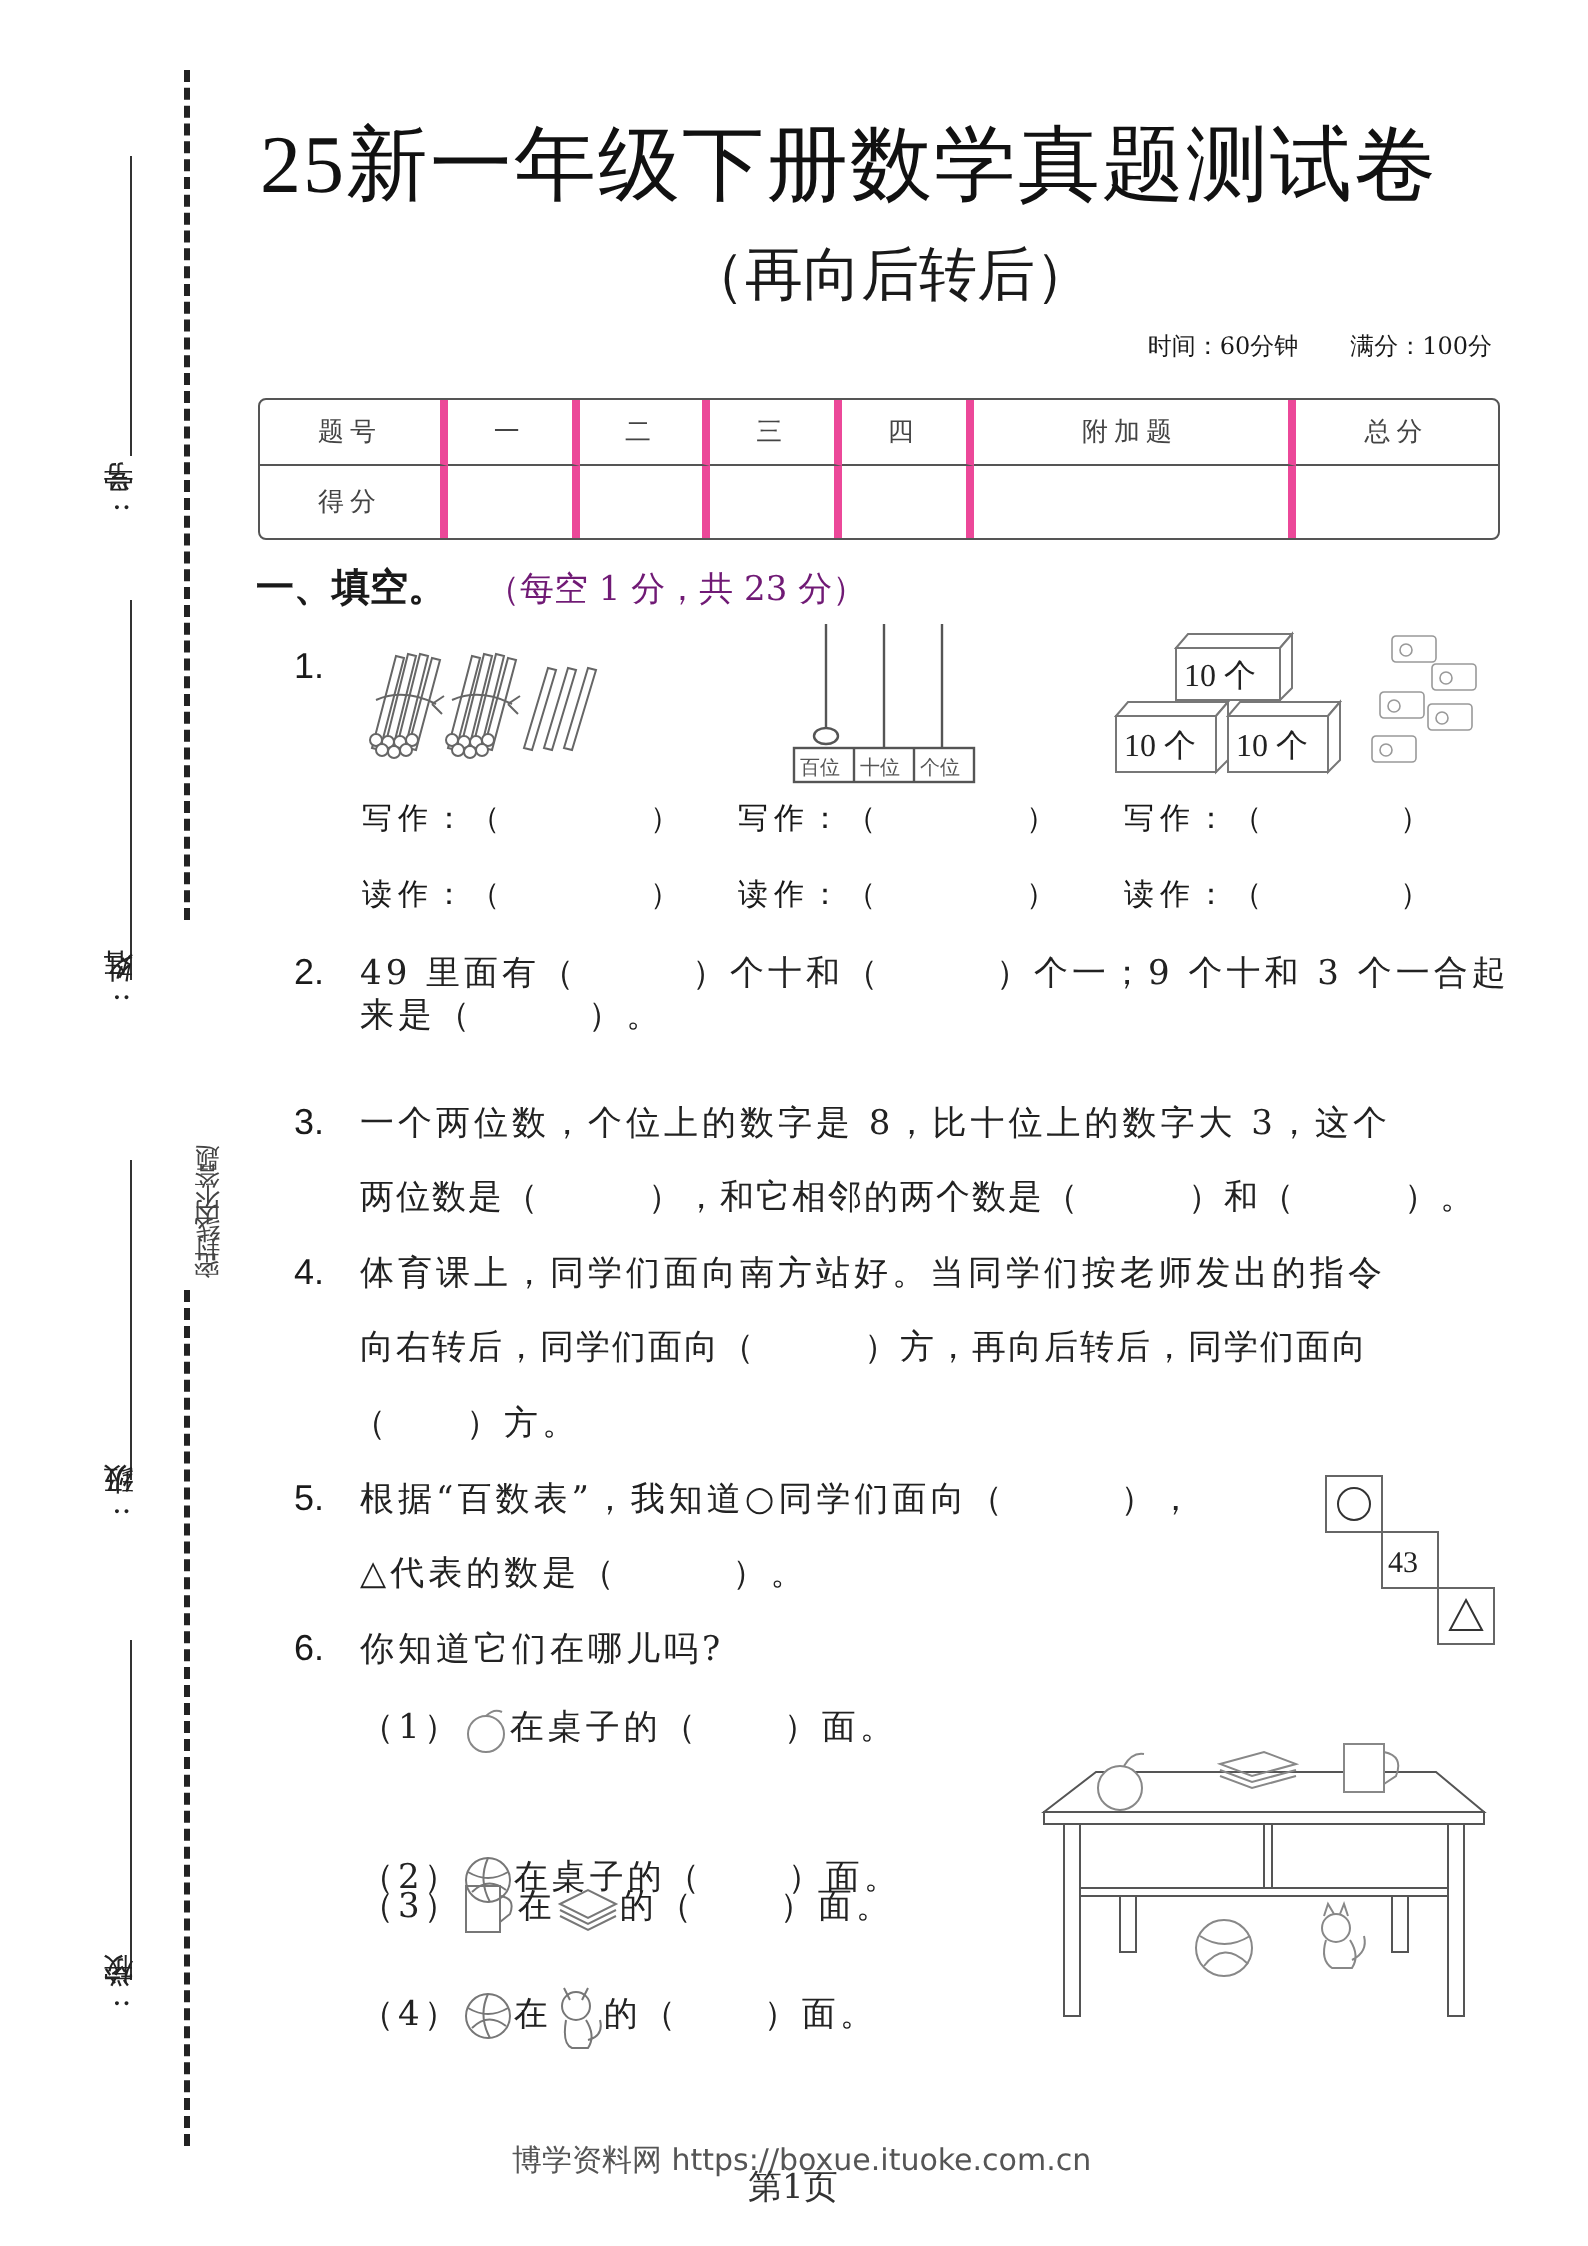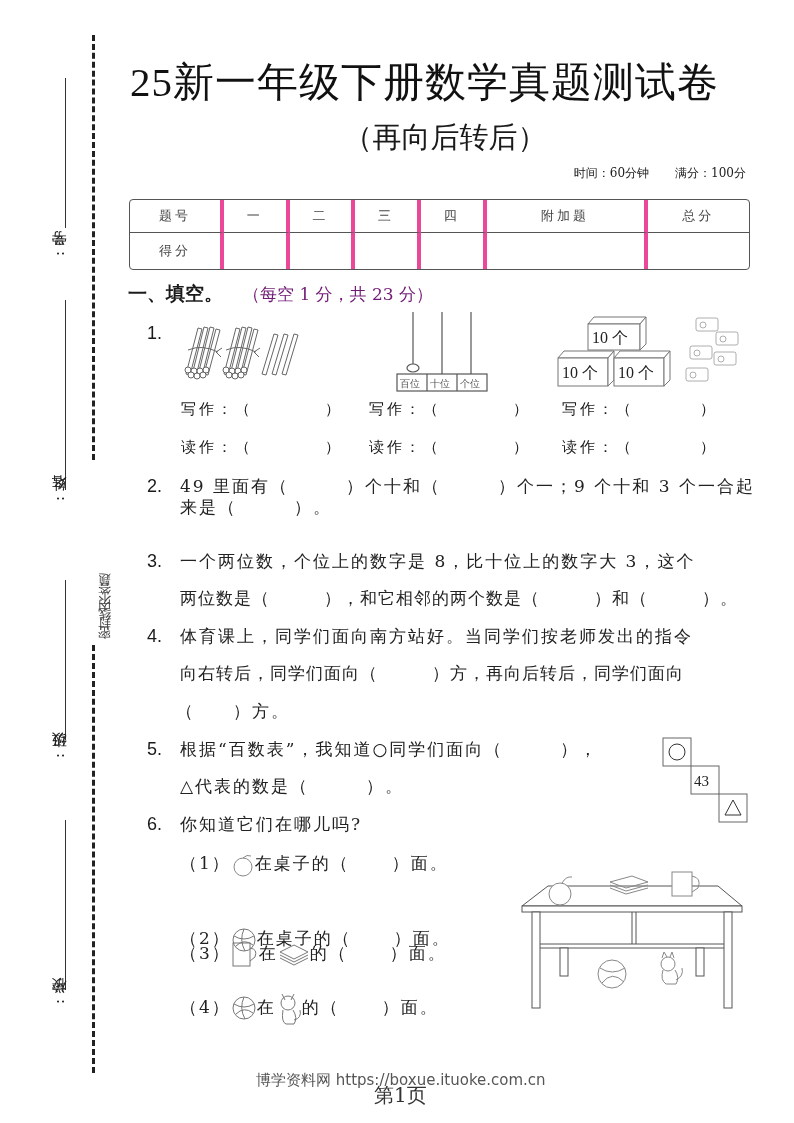--- a/index.html
+++ b/index.html
@@ -31,21 +31,21 @@
   
   .section { position:absolute; left:128px; top:281px; font-size:19px; }
   .section b { font-family:"DejaVu Sans","Liberation Sans",sans-serif; font-weight:bold; }
   .section .note { font-size:17px; color:#701a75; margin-left:20px; }
   .qnum { position:absolute; font-family:"Liberation Sans","DejaVu Sans",sans-serif; font-size:18px; }
   .line { position:absolute; font-size:17px; letter-spacing:2px; white-space:nowrap; color:#222; }
   .blank { display:inline-block; }
   .lbl { position:absolute; font-size:15px; letter-spacing:3px; white-space:nowrap; }
   .footer-wm { position:absolute; left:256px; top:1071px; font-size:15px; color:#555;
                font-family:"DejaVu Sans","Liberation Sans",sans-serif; }
-  .footer-page { position:absolute; left:374px; top:1082px; font-size:20px; color:#333; }
+  .footer-page { position:absolute; left:374px; top:1082px; font-size:17px; color:#333; }
   svg { position:absolute; overflow:visible; }
 </style>
 </head>
 <body>
 
 <div>
   <div class="dashline" style="top:35px;height:425px;"></div>
   <div class="dashline" style="top:645px;height:428px;"></div>
   <div class="seal" style="top:450px;height:200px;">密封线内不答题</div>
 

